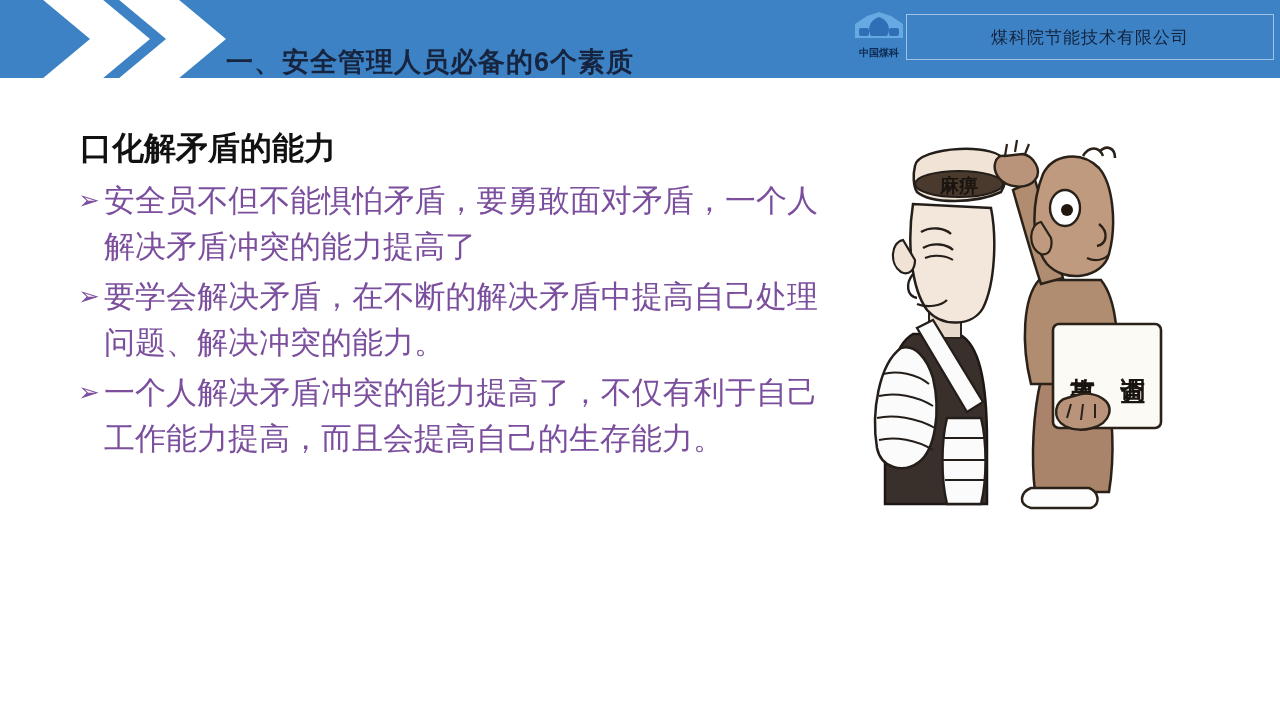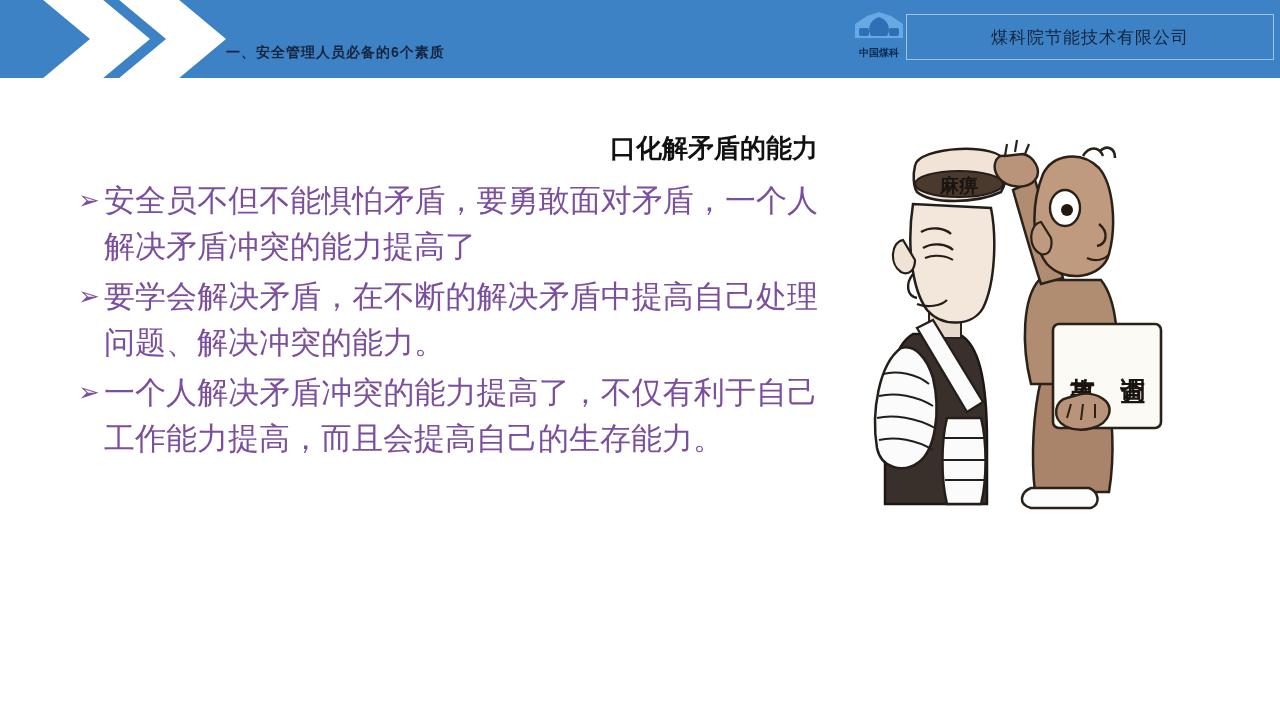--- a/index.html
+++ b/index.html
@@ -34,21 +34,21 @@
     top: 0;
     width: 360px;
     height: 78px;
     overflow: hidden;
   }
   .header-title {
     position: absolute;
     left: 226px;
     top: 44px;
     width: 520px;
-    font-size: 14px;
+    font-size: 27px;
     font-weight: bold;
     color: #16243f;
     letter-spacing: 1px;
     white-space: nowrap;
   }
 
   
   .logo-block {
     position: absolute;
     left: 845px;
@@ -92,28 +92,27 @@
   }
 
   
   .content {
     position: absolute;
     left: 78px;
     top: 128px;
     width: 740px;
   }
   .content-heading {
-    font-size: 26px;
+    font-size: 32px;
     font-weight: bold;
     color: #111111;
     letter-spacing: 0px;
     line-height: 40px;
     margin: 0 0 10px 2px;
     white-space: nowrap;
-    text-align: right;
   }
   .bullet-row {
     display: flex;
     align-items: flex-start;
     margin-bottom: 4px;
   }
   .bullet-mark {
     flex: 0 0 auto;
     width: 26px;
     font-size: 26px;

